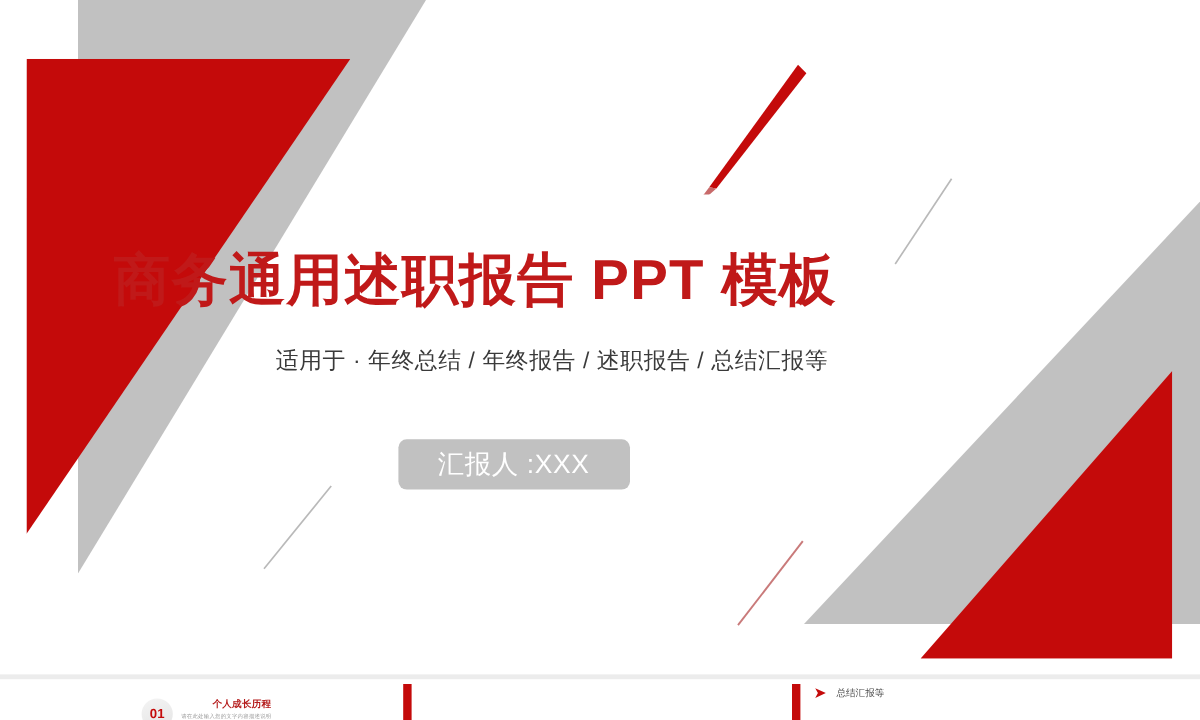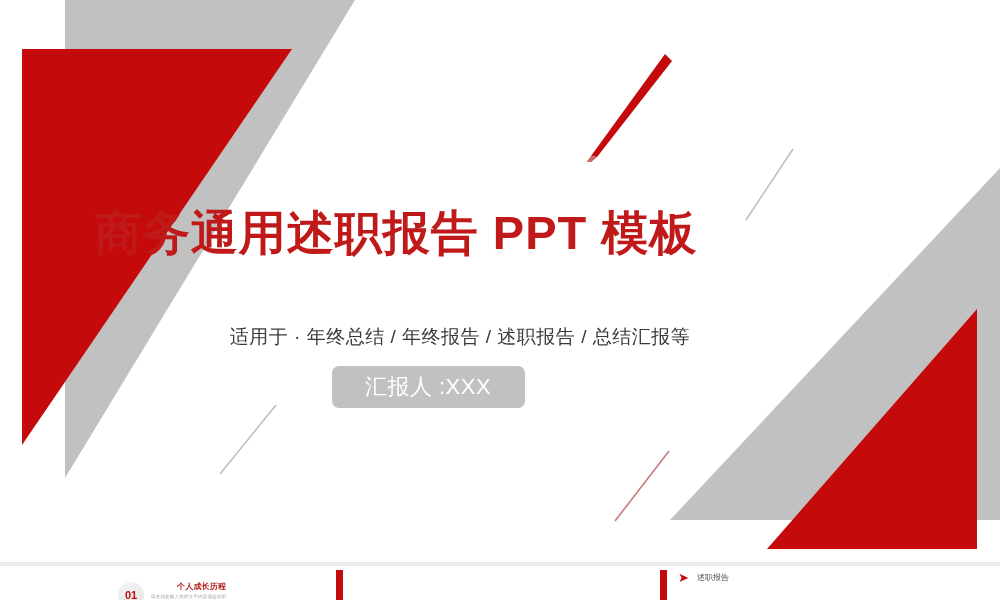--- a/index.html
+++ b/index.html
@@ -116,21 +116,20 @@
   .sub-title {
     position: absolute;
     left: 0;
     top: 288px;
     width: 920px;
     color: #3a3a3a;
     font-size: 19px;
     font-weight: normal;
     letter-spacing: 0.5px;
     white-space: nowrap;
-    margin-top: 36px;
   }
 
   .pill-row {
     position: absolute;
     left: 0;
     top: 366px;
     width: 856px;
     display: flex;
     justify-content: center;
     align-items: center;
@@ -289,16 +288,16 @@
   <div class="mini-item-left">
     <div class="mini-circle">01</div>
     <div class="mini-texts">
       <div class="mini-head">个人成长历程</div>
       <div class="mini-sub">请在此处输入您的文字内容描述说明</div>
     </div>
   </div>
 
   <div class="mini-item-right">
     <span class="arrow-icon">➤</span>
-    <span class="mini-right-label">述职报告</span>
+    <span class="mini-right-label">总结汇报等</span>
   </div>
 
 </div>
 
 </body></html>

